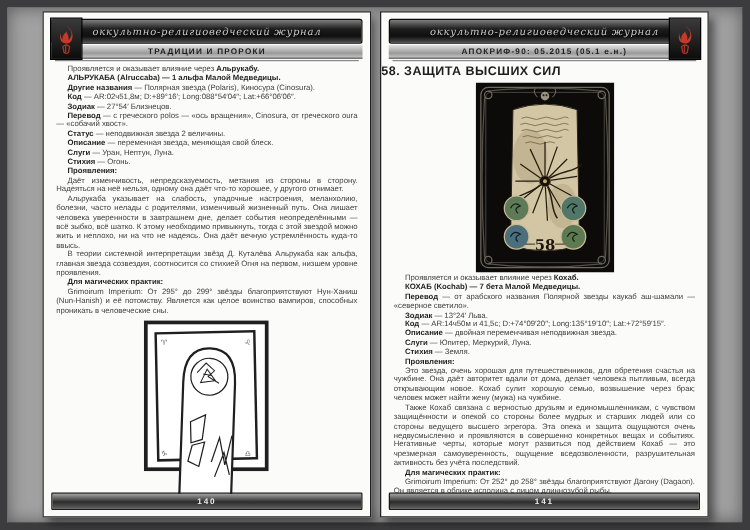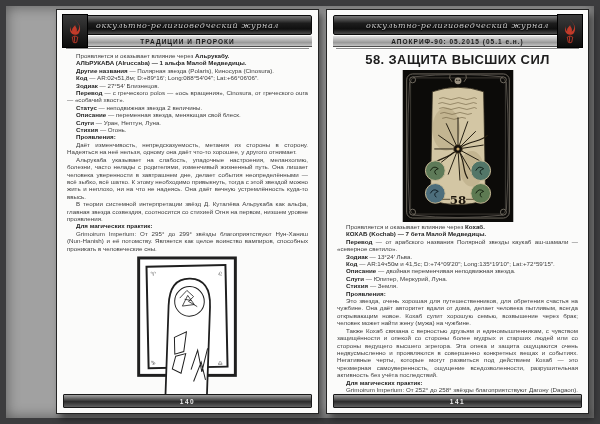--- a/index.html
+++ b/index.html
@@ -1,21 +1,21 @@
 <!DOCTYPE html>
 <html><head>
 <meta charset="utf-8">
 <style>
   html,body{margin:0;padding:0;}
   .screen{position:relative;width:600px;height:424px;background:#3c3c3e;overflow:hidden;
           font-family:"Liberation Sans",sans-serif;}
   .mat{position:absolute;inset:6px;background:#a1a1a1;
        box-shadow:inset 0 0 14px rgba(0,0,0,.45);}
   .page{position:absolute;top:9px;width:261px;height:403px;background:#fbfbfa;
-        border:1px solid #232323;box-shadow:4px 5px 7px rgba(0,0,0,.5);overflow:hidden;margin-left:22px;}
+        border:1px solid #232323;box-shadow:4px 5px 7px rgba(0,0,0,.5);overflow:hidden;}
   .page.left{left:34px;}
   .page.right{left:304px;}
 
   
   .banner{position:relative;margin:5px 6px 0;height:31px;}
   .script-row{height:18px;background:linear-gradient(#7d7d7d,#1d1d1d 40%,#0f0f0f 72%,#4c4c4c);
       border:1px solid #0b0b0b;border-radius:2px;display:flex;align-items:center;justify-content:center;
       color:#c9c9c9;font:italic 8px "DejaVu Serif",serif;letter-spacing:.6px;
       text-shadow:0 1px 1px #000;white-space:nowrap;overflow:hidden;}
   .rubric-row{height:10px;margin-top:1px;background:linear-gradient(#e2e2e2,#9a9a9a 65%,#c2c2c2);
@@ -26,21 +26,21 @@
       justify-content:center;gap:1px;}
   .page.left .logo{left:-1px;}
   .page.right .logo{right:-1px;}
   .rule{margin:2px 9px 3px;height:1px;background:#8b8b8b;box-shadow:0 1px 0 #ffffff;}
 
   
   .body{margin:1px 10px 0;color:#3d3d3d;font-size:6.2px;line-height:7.4px;}
   .body p{margin:0;text-indent:9px;text-align:justify;}
   .body .b{font-weight:bold;color:#1f1f1f;}
 
-  .article-title{margin:3px 0 3px;text-align:center;font-weight:bold;font-size:13px;
+  .article-title{margin:3px 0 3px;font-weight:bold;font-size:10px;
       color:#1d1d1d;letter-spacing:.4px;}
 
   figure{margin:0;}
   .card-wrap{display:flex;justify-content:center;border-radius:17px;}
   .card-wrap.line{margin-top:3px;}
 
   
   .pagefoot{position:absolute;left:6px;right:6px;bottom:5px;height:12px;
       background:linear-gradient(#a3a3a3,#2c2c2c 55%,#606060);border:1px solid #191919;
       border-radius:1px;display:flex;align-items:center;justify-content:center;

